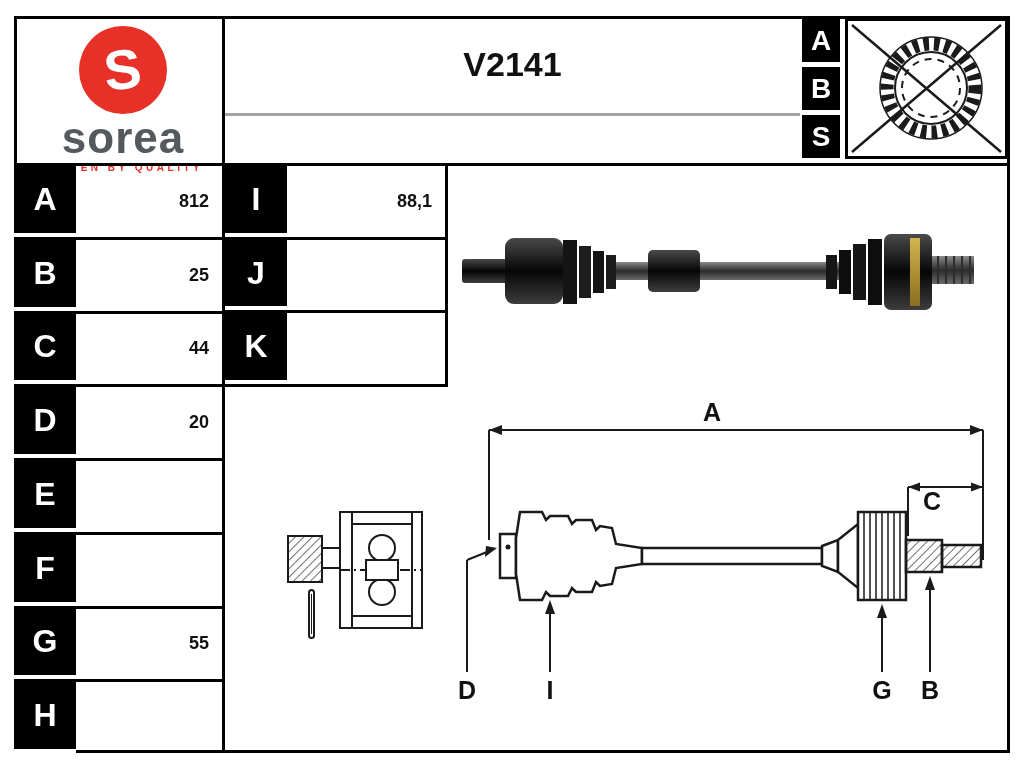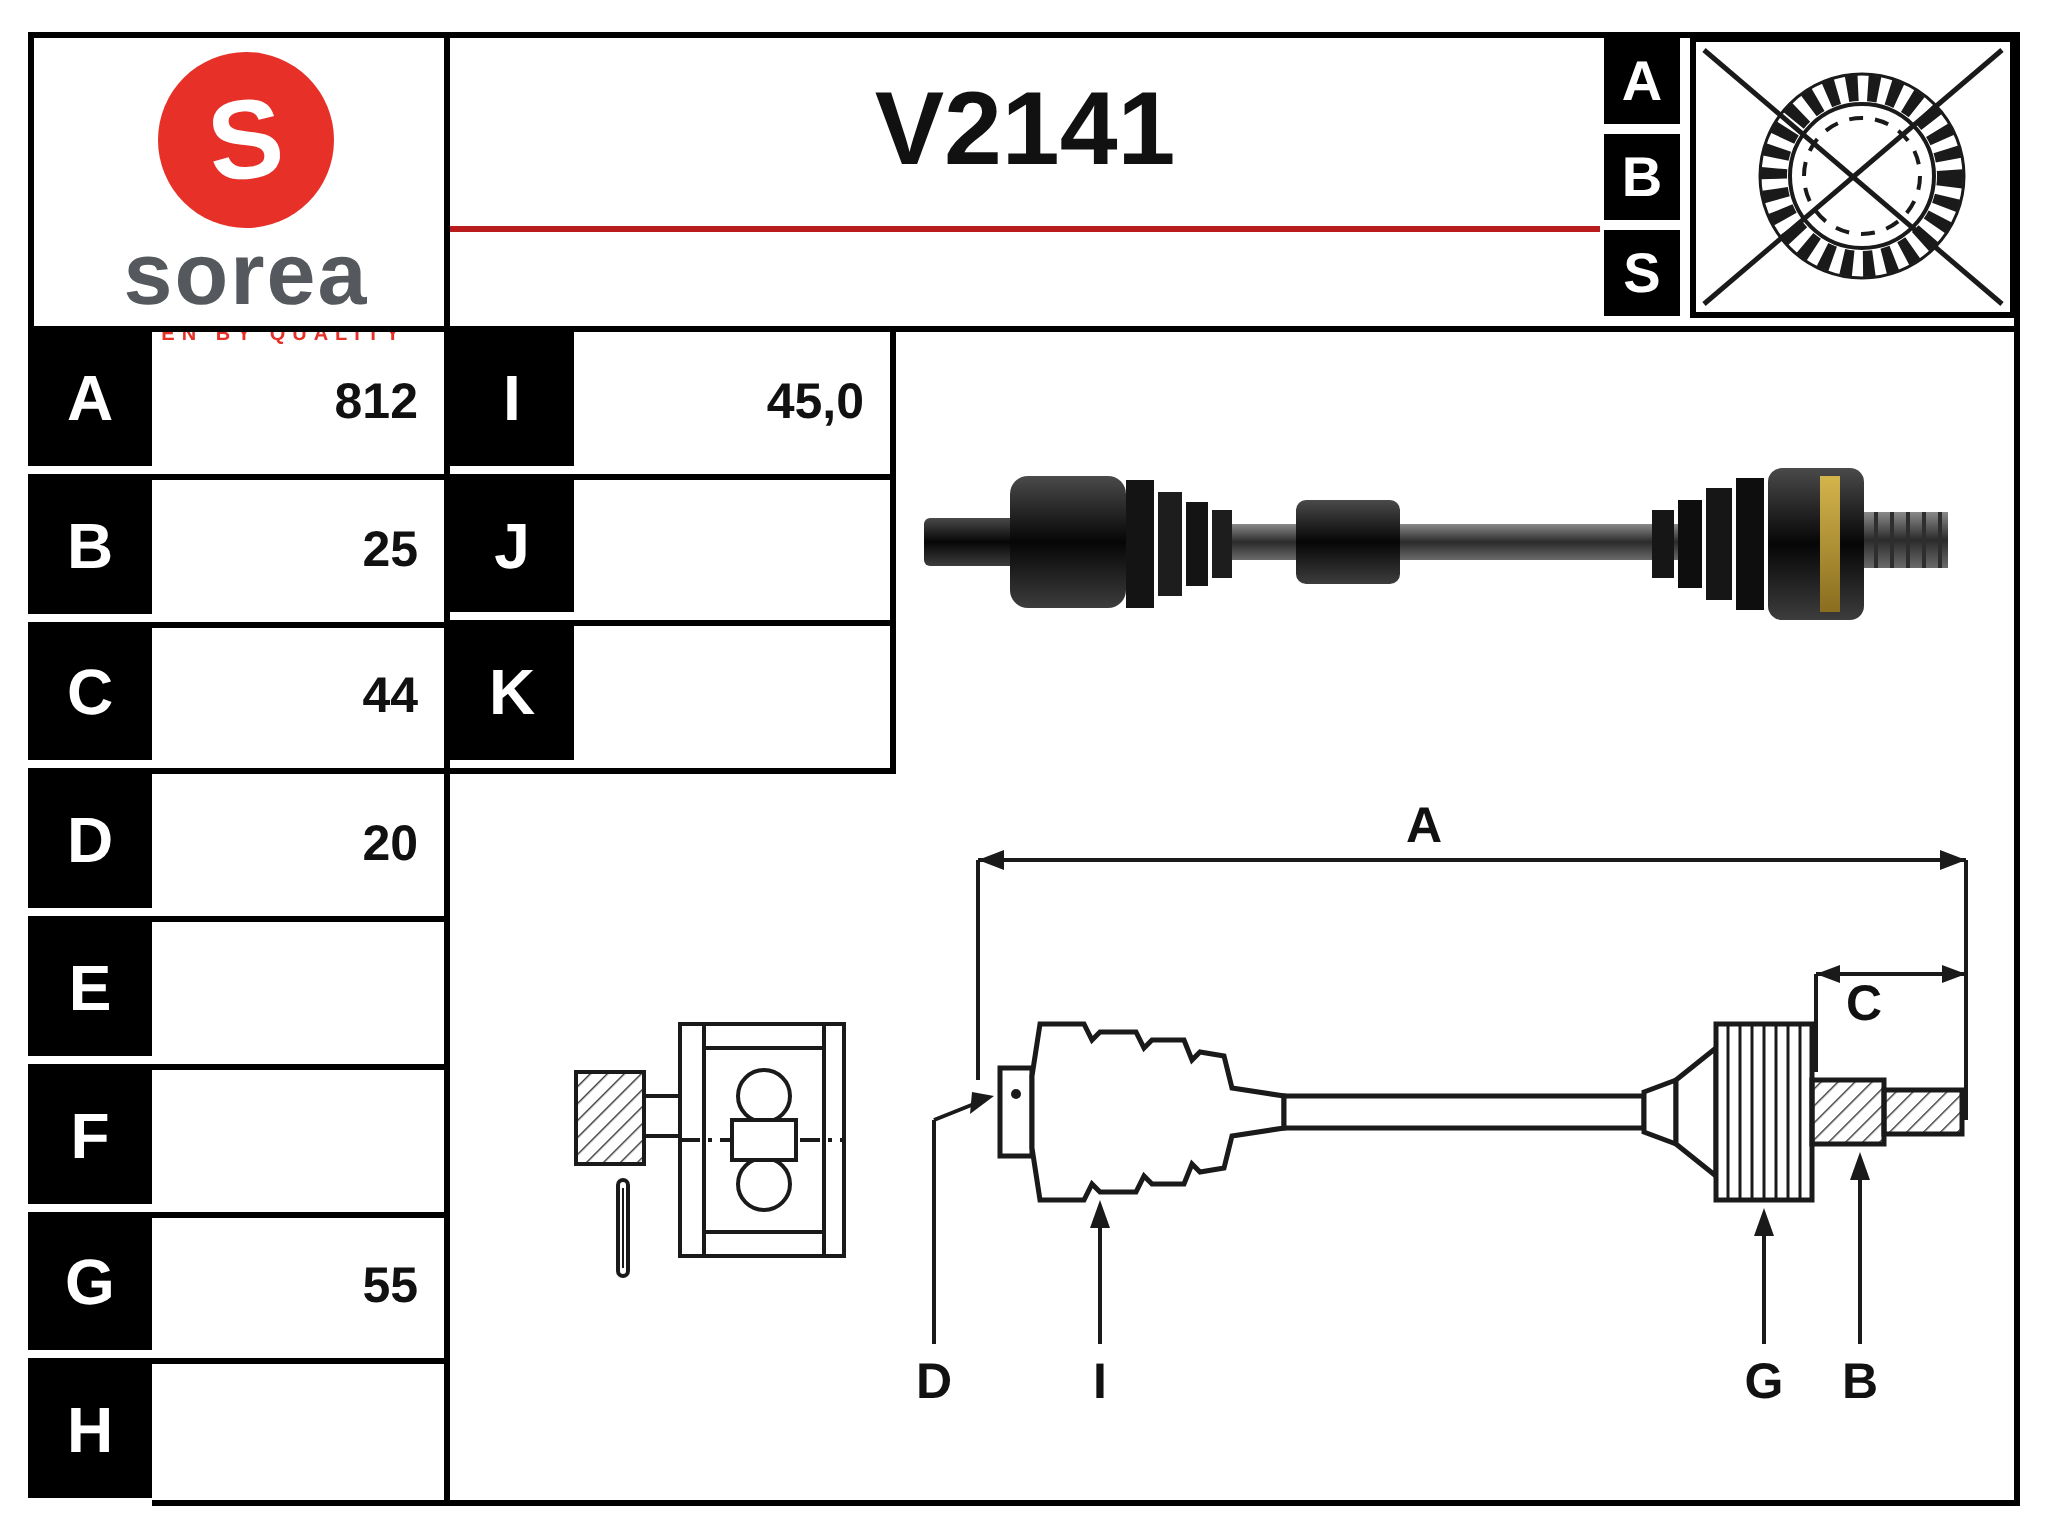--- a/index.html
+++ b/index.html
@@ -13,37 +13,37 @@
   
   .hdr-divider{position:absolute;left:14px;top:163px;width:996px;height:3px;background:#000;}
   .v-divider{position:absolute;left:222px;top:16px;width:3px;height:147px;background:#000;}
   .logo-block{position:absolute;left:28px;top:22px;width:190px;text-align:center;}
   .logo-circle{width:88px;height:88px;border-radius:50%;background:#e63028;margin:4px auto 2px auto;
     display:flex;align-items:center;justify-content:center;}
   .logo-s{color:#fff;font-size:56px;font-weight:bold;transform:rotate(-6deg);line-height:1;}
   .brand-name{font-size:44px;font-weight:bold;color:#55585c;letter-spacing:1px;line-height:1.0;}
   .brand-tagline{font-size:10px;font-weight:bold;color:#e63028;letter-spacing:3.5px;margin-top:2px;}
   .part-box{position:absolute;left:225px;top:16px;width:575px;height:147px;box-sizing:border-box;}
-  .part-number{height:100px;border-bottom:3px solid #b91c1c;display:flex;align-items:center;justify-content:center;
-    font-size:52px;font-weight:bold;box-sizing:border-box;}
+  .part-number{height:100px;border-bottom:3px solid #a3a3a3;display:flex;align-items:center;justify-content:center;
+    font-size:34px;font-weight:bold;box-sizing:border-box;}
   .part-ref{height:44px;display:flex;align-items:center;justify-content:center;font-size:27px;font-weight:bold;}
   .abs-strip{position:absolute;left:802px;top:19px;width:38px;}
   .abs-cell{width:38px;height:43px;background:#000;color:#fff;font-size:28px;font-weight:bold;
     display:flex;align-items:center;justify-content:center;margin-bottom:5px;}
   .gear-box{position:absolute;left:845px;top:18px;width:163px;height:141px;border:3px solid #000;box-sizing:border-box;}
   
   .tbl{position:absolute;display:flex;flex-direction:column;box-sizing:border-box;}
   .tbl-left{left:14px;top:166px;width:211px;height:587px;border-right:3px solid #000;}
   .tbl-mid{left:225px;top:166px;width:223px;height:221px;border-right:3px solid #000;}
   .trow{flex:1;display:flex;border-bottom:3px solid #000;box-sizing:border-box;}
   .tbl-left .trow:last-child{border-bottom:none;}
   .lbl{width:62px;background:#000;color:#fff;display:flex;align-items:center;justify-content:center;
     font-size:32px;font-weight:bold;border-bottom:4px solid #fff;box-sizing:border-box;}
   .val{flex:1;display:flex;align-items:center;justify-content:flex-end;padding-right:13px;
-    font-size:25px;font-weight:bold;box-sizing:border-box;}
+    font-size:18px;font-weight:bold;box-sizing:border-box;}
   .art{position:absolute;left:0;top:0;width:1024px;height:768px;pointer-events:none;}
 </style>
 </head>
 <body>
 
 <div class="page">
   <div class="frame"></div>
 
   <div class="logo-block">
     <div class="logo-circle">
@@ -106,21 +106,21 @@
     </div>
     <div class="trow">
       <div class="lbl">H</div>
       <div class="val"></div>
     </div>
   </div>
 
   <div class="tbl tbl-mid">
     <div class="trow">
       <div class="lbl">I</div>
-      <div class="val">45,0</div>
+      <div class="val">88,1</div>
     </div>
     <div class="trow">
       <div class="lbl">J</div>
       <div class="val"></div>
     </div>
     <div class="trow">
       <div class="lbl">K</div>
       <div class="val"></div>
     </div>
   </div>

